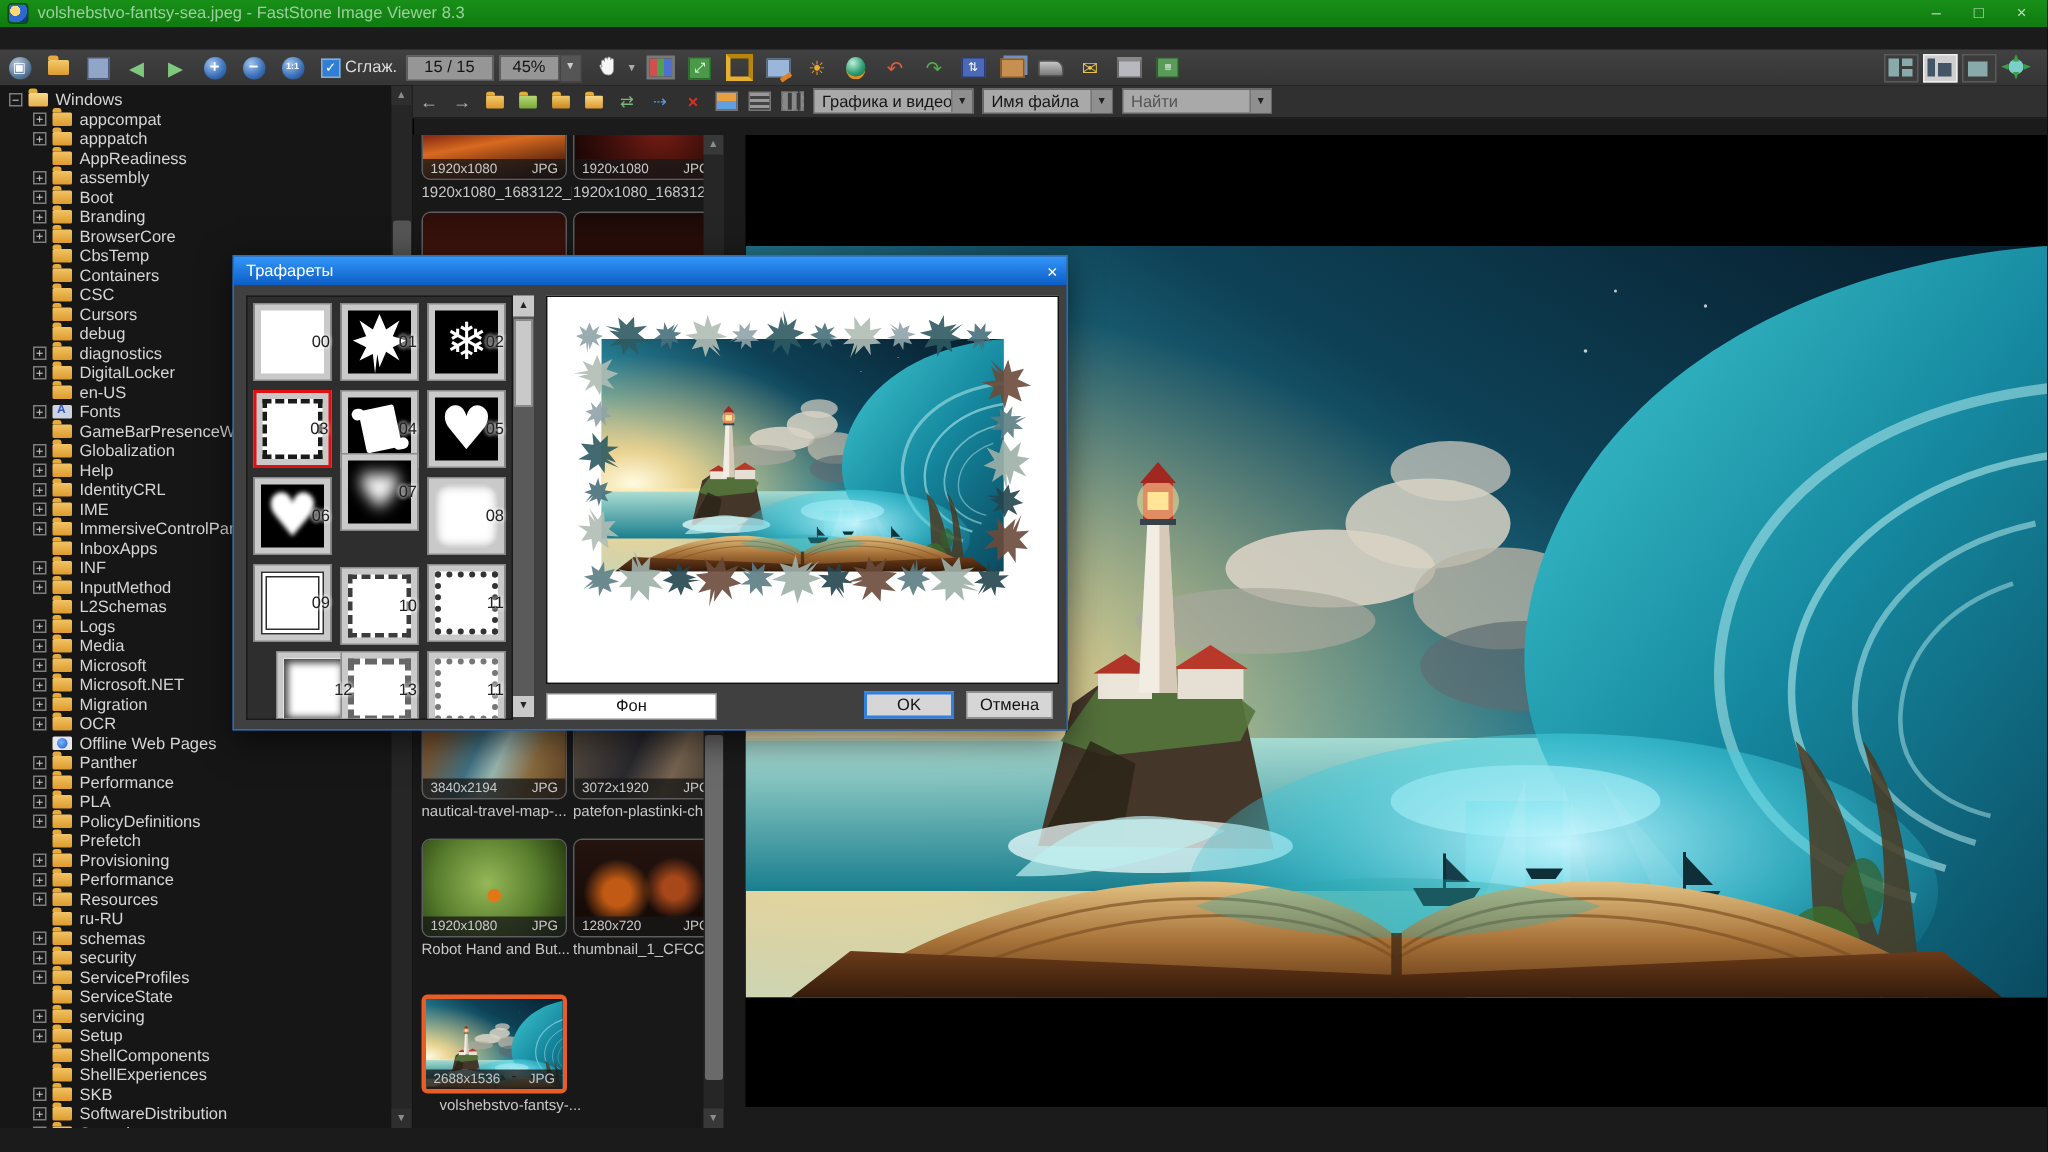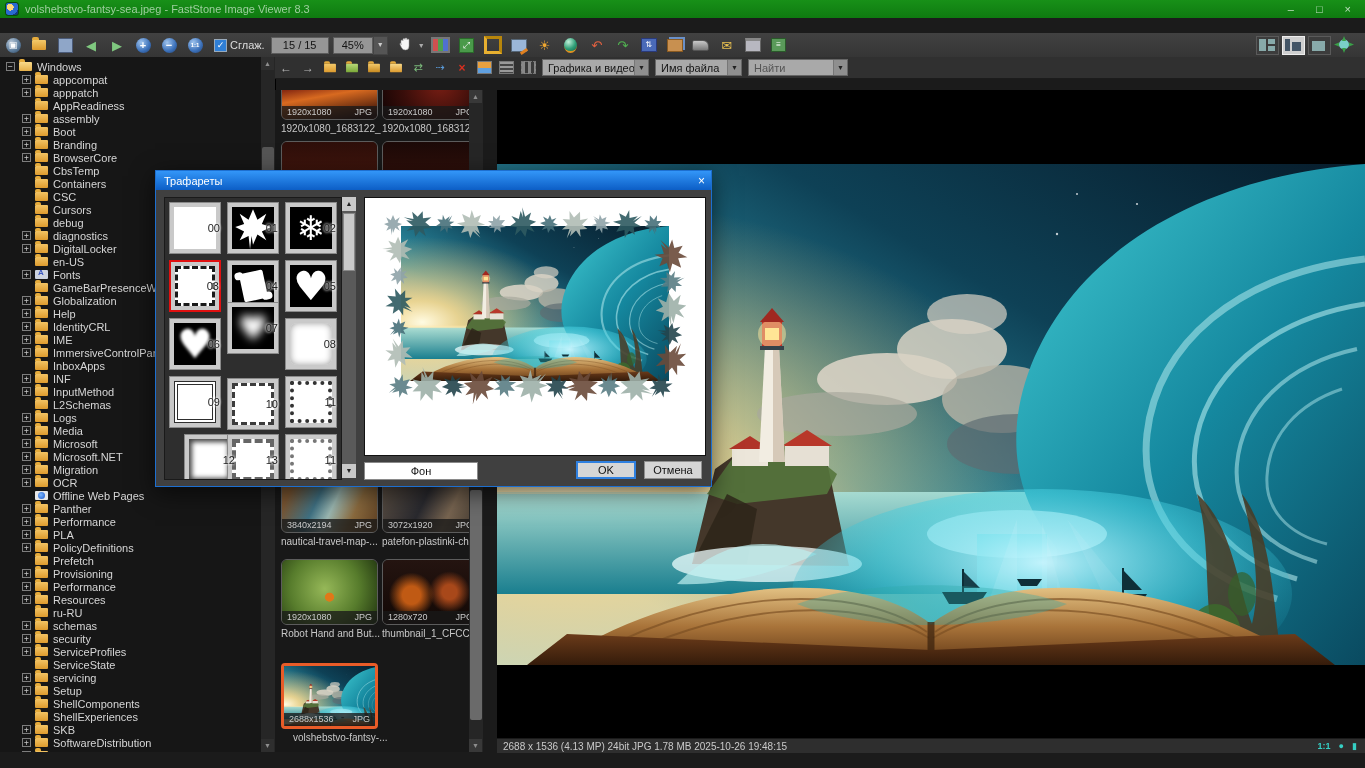--- a/index.html
+++ b/index.html
@@ -778,28 +778,20 @@
       <span class="sthumb" style="left:1px;width:12px;top:400px;height:230px;background:#6a6a6a;"></span>
     </div>
   </div>
 
   <div id="preview" class="abs">
     <svg class="abs" style="left:0;top:74px;" width="868" height="501">
       <use href="#fantasyArt" width="868" height="501"></use>
     </svg>
   </div>
 
-  <div id="infobar" class="abs">
-    <span class="txt">2688 x 1536 (4.13 MP)   24bit   JPG   1.78 MB   2025-10-26 19:48:15</span>
-    <span class="icos">
-      <span>1:1</span>
-      <span>●</span>
-      <span>▮</span>
-    </span>
-  </div>
 
 
   <div id="dialog" class="abs">
     <div id="dlg-title">
       <span class="t">Трафареты</span>
       <span class="x">×</span>
     </div>
     <div id="stencil-grid">
         <div class="tile" style="left: 4px; top: 4px;">
           <div class="st st-blank"></div>

